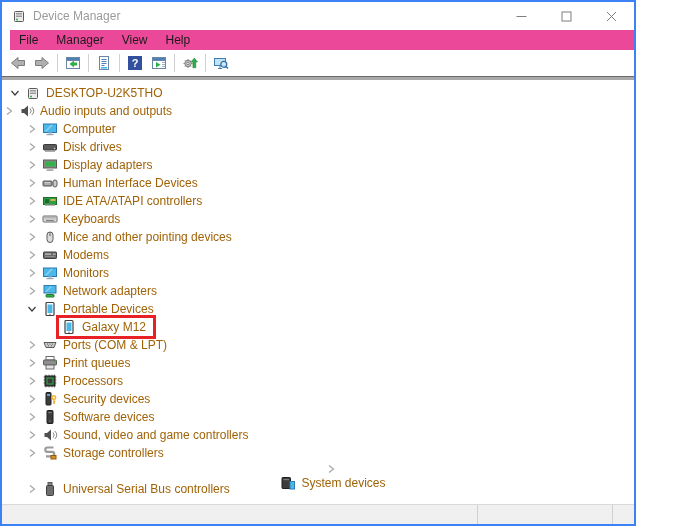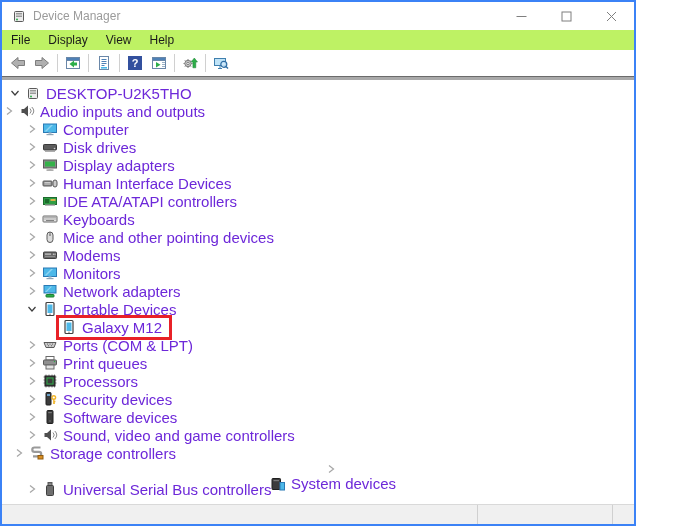--- a/index.html
+++ b/index.html
@@ -9,34 +9,34 @@
     display:flex;flex-direction:column;overflow:hidden;
     font-family:"Liberation Sans", sans-serif;
   }
   
   .titlebar{height:28px;display:flex;align-items:center;background:#fff;flex:0 0 auto;}
   .app-icon{width:16px;height:16px;margin:0 6px 0 9px;display:inline-flex;}
   .title{font-size:12px;color:#9b9b9b;flex:1 1 auto;white-space:nowrap;}
   .controls{display:flex;height:28px;}
   .ctrl{width:45px;height:28px;display:flex;align-items:center;justify-content:center;cursor:default;}
   
-  .menubar{height:20px;display:flex;align-items:center;padding-left:9px;background:#bef264;flex:0 0 auto;}
+  .menubar{height:20px;display:flex;align-items:center;padding-left:9px;background:#ec4899;flex:0 0 auto;margin-left:8px;}
   .menu-item{font-size:12px;color:#1a1a1a;padding:2px 9px 3px 0;margin-right:9px;cursor:default;}
   
   .toolbar{height:26px;display:flex;align-items:center;padding-left:4px;background:#fff;flex:0 0 auto;}
   .tb-btn{width:24px;height:22px;display:flex;align-items:center;justify-content:center;cursor:default;}
   .tb-sep{width:1px;height:18px;background:#d0d0d0;margin:0 3px;}
   .toolbar-divider{height:4px;background:#a9a9a9;border-top:1px solid #6b6b6b;flex:0 0 auto;}
   
   .tree{flex:1 1 auto;background:#fff;padding-top:4px;overflow:hidden;position:relative;}
   .tree-row{height:18px;display:flex;align-items:center;white-space:nowrap;cursor:default;}
   .chev{width:13px;height:13px;display:inline-flex;align-items:center;justify-content:center;margin-right:4px;flex:0 0 auto;}
   .item-body{display:inline-flex;align-items:center;position:relative;}
   .ticon{width:16px;height:16px;display:inline-flex;margin-right:5px;flex:0 0 auto;}
-  .tlabel{font-size:15px;color:#6d28d9;}
+  .tlabel{font-size:12px;color:#a16207;}
   .hl{border:3px solid var(--hl,#e82127);padding:1px 7px 1px 2px;margin:-3px 0 -3px -3px;z-index:2;background:transparent;}
   
   .statusbar{height:20px;background:#f0f0f0;border-top:1px solid #d9d9d9;position:relative;flex:0 0 auto;}
   .sb-sep{position:absolute;top:0;bottom:0;width:1px;background:#d0d0d0;}
 </style>
 </head>
 <body>
 
 <div class="window">
 
@@ -64,21 +64,21 @@
       <div class="ctrl">
         <svg width="11" height="11" viewBox="0 0 11 11">
             <path d="M1 1 L10 10 M10 1 L1 10" stroke="#7f7f7f" stroke-width="1"></path>
           </svg>
       </div>
     </div>
   </div>
 
   <div class="menubar">
     <span class="menu-item">File</span>
-    <span class="menu-item">Display</span>
+    <span class="menu-item">Manager</span>
     <span class="menu-item">View</span>
     <span class="menu-item">Help</span>
   </div>
 
   <div class="toolbar" id="toolbar">
       <div class="tb-btn">
         <span style="display: inline-flex;">
           <svg width="16" height="16" viewBox="0 0 16 16">
             <path d="M1.5 8 L8 2.5 V5.5 H14.5 V10.5 H8 V13.5 Z" fill="#b0b0b0" stroke="#7d7d7d"></path>
           </svg>
@@ -495,21 +495,21 @@
         <span class="item-body">
           <span class="ticon">
             <svg width="16" height="16" viewBox="0 0 16 16">
               <path d="M2.5 6 H5 L9 2.5 V13.5 L5 10 H2.5 z" fill="#4f4f4f"></path>
               <path d="M11 5.5 q2.5 2.5 0 5 M12.8 4 q4 4 0 8" stroke="#8a8a8a" fill="none"></path>
             </svg>
           </span>
           <span class="tlabel">Sound, video and game controllers</span>
         </span>
       </div>
-      <div class="tree-row" style="padding-left: 10px; text-align: center;">
+      <div class="tree-row" style="padding-left: 23px; text-align: center;">
         <span class="chev">
           <svg width="12" height="12" viewBox="0 0 12 12">
             <path d="M4 2.5 L8.5 6 L4 9.5" fill="none" stroke="#a6a6a6" stroke-width="1.2"></path>
           </svg>
         </span>
         <span class="item-body">
           <span class="ticon">
             <svg width="16" height="16" viewBox="0 0 16 16">
               <path d="M11.5 2.5 H5.5 a2.2 2.2 0 0 0 0 4.4 h4.5 a2.2 2.2 0 0 1 0 4.4 H4" fill="none" stroke="#9a9a9a" stroke-width="2.2"></path>
               <rect x="9" y="10.5" width="5" height="3.5" fill="#d98f23" stroke="#8f5a0f"></rect>

